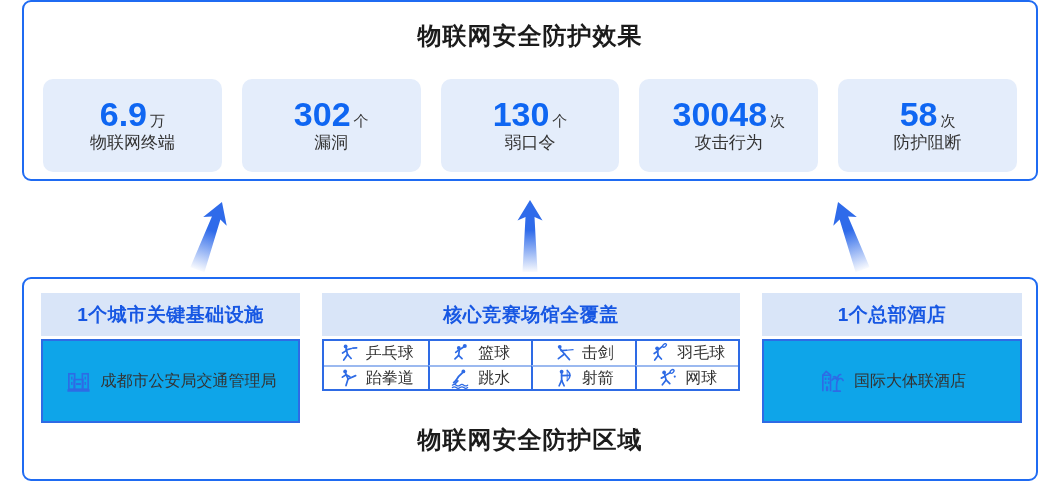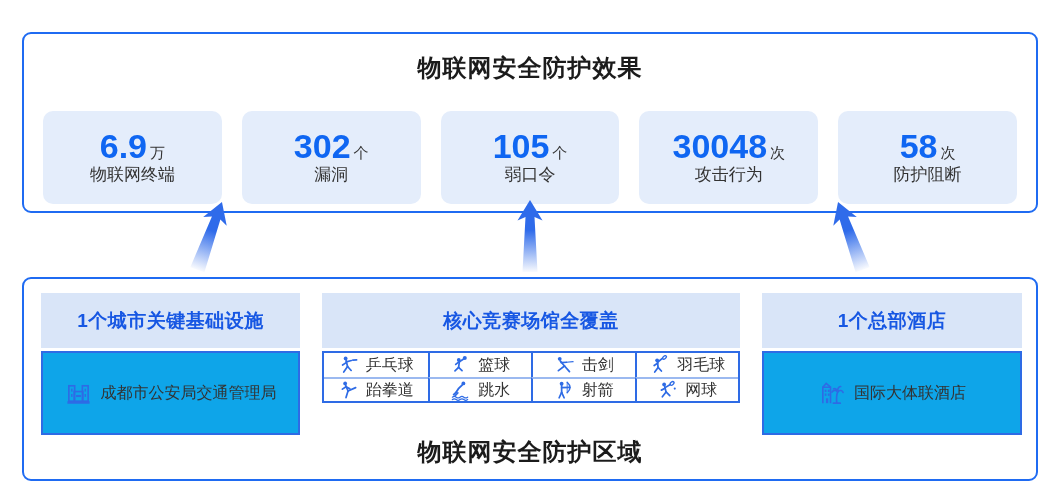--- a/index.html
+++ b/index.html
@@ -3,21 +3,21 @@
 <meta charset="utf-8">
 <style>
   * { margin:0; padding:0; box-sizing:border-box; }
   html,body { width:1060px; height:495px; background:#ffffff; overflow:hidden;
     font-family:"Liberation Sans","DejaVu Sans",sans-serif; }
   .stage { position:relative; width:1060px; height:495px; background:#fff; }
 
   
   .panel { position:absolute; left:22px; width:1016px; background:#fff;
     border:2px solid #1f6bf2; border-radius:9px; }
-  .top-panel { top:32px; height:181px; }
+  .top-panel { top:0; height:181px; }
   .bottom-panel { top:277px; height:204px; }
 
   .panel-title { text-align:center; font-size:24px; font-weight:bold;
     color:#1b1b1b; letter-spacing:1px; }
   .top-panel .panel-title { margin-top:18px; }
 
   
   .stats { display:flex; gap:20px; padding:8px 19px; margin-top:19px; }
   .stat-card { flex:1; height:93px; background:#e4edfb; border-radius:10px;
     display:flex; flex-direction:column; align-items:center; justify-content:center; }
@@ -27,21 +27,21 @@
   .stat-label { font-size:17px; color:#333; }
 
   
   .arrows-svg { position:absolute; left:0; top:197px; width:1060px; height:80px; }
 
   
   .zones { display:flex; gap:22px; padding:14px 14px 0 17px; }
   .zone-left  { width:259px; flex:none; }
   .zone-mid   { width:418px; flex:none; }
   .zone-right { flex:1; }
-  .zone-header { height:55px; background:#d9e5f8; color:#1757e3;
+  .zone-header { height:43px; background:#d9e5f8; color:#1757e3;
     font-size:19px; font-weight:bold; display:flex; align-items:center;
     justify-content:center; letter-spacing:0.5px; }
   .zone-body { margin-top:3px; height:84px; border:2px solid #2e6be5;
     display:flex; align-items:center; justify-content:center; gap:9px;
     font-size:16px; color:#333; background:#0ea5e9; }
 
   .sports-grid { margin-top:3px; border:2px solid #2e6be5;
     display:grid; grid-template-columns:repeat(4,1fr); background:#fff; }
   .sport-cell { height:24px; display:flex; align-items:center;
     justify-content:center; gap:7px; font-size:16px; color:#333;
@@ -72,21 +72,21 @@
       </div>
       <div class="stat-card">
         <div class="stat-value">
           <span class="stat-num">302</span>
           <span class="stat-unit">个</span>
         </div>
         <div class="stat-label">漏洞</div>
       </div>
       <div class="stat-card">
         <div class="stat-value">
-          <span class="stat-num">105</span>
+          <span class="stat-num">130</span>
           <span class="stat-unit">个</span>
         </div>
         <div class="stat-label">弱口令</div>
       </div>
       <div class="stat-card">
         <div class="stat-value">
           <span class="stat-num">30048</span>
           <span class="stat-unit">次</span>
         </div>
         <div class="stat-label">攻击行为</div>

